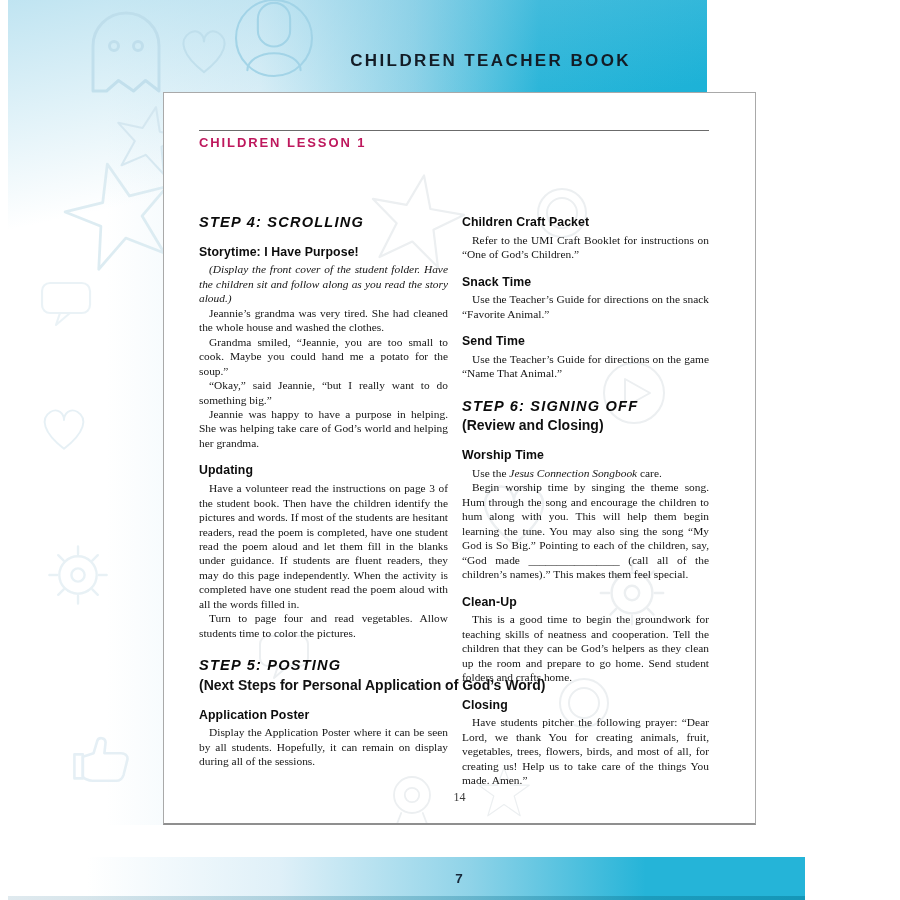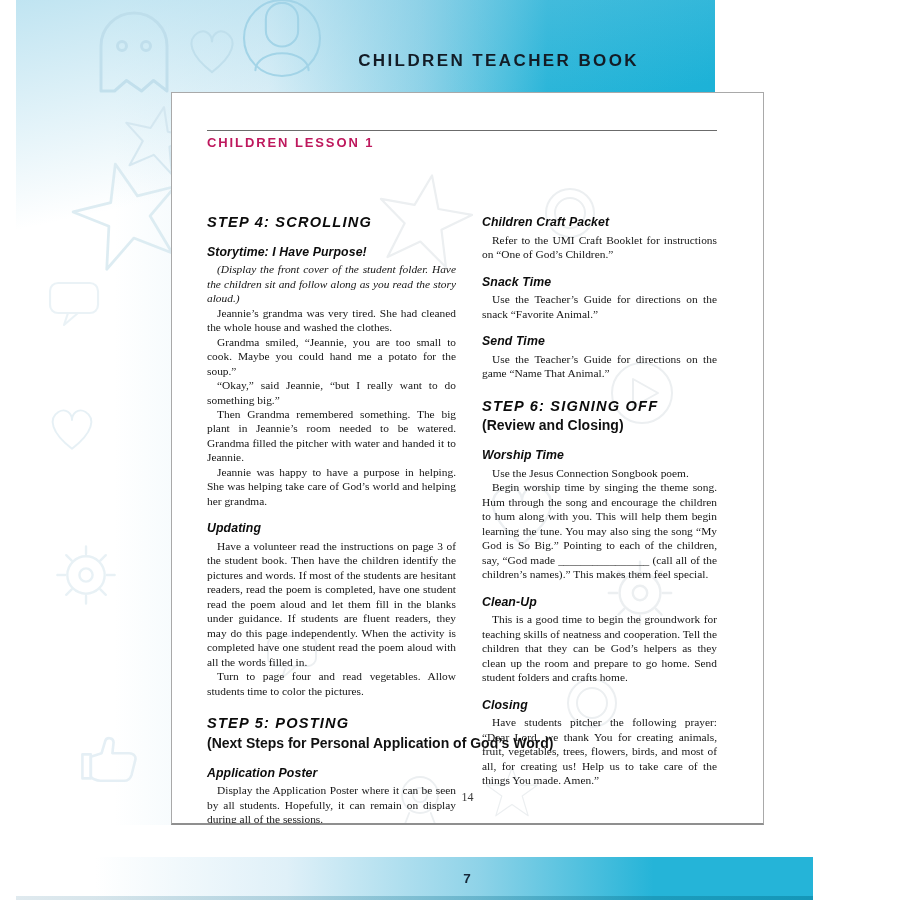--- a/index.html
+++ b/index.html
@@ -1,19 +1,19 @@
 <!DOCTYPE html>
 <html><head>
 <meta charset="utf-8">
 <style>
   html,body{margin:0;padding:0;width:900px;height:900px;background:#ffffff;overflow:hidden;}
   body{font-family:"Liberation Serif",serif;-webkit-font-smoothing:antialiased;}
 
   
-  .artwork{position:absolute;left:16px;top:0;width:699px;height:900px;
+  .artwork{position:absolute;left:8px;top:0;width:699px;height:900px;
     background:
       linear-gradient(168deg, rgba(140,206,230,.55) 0%, rgba(140,206,230,0) 22%),
       linear-gradient(to right,#ffffff 14%,#eaf5fa 36%,#8fd3e8 58%,#25b4d8 76%,#1db2d7 100%);
   }
   .doodles{position:absolute;left:0;top:0;pointer-events:none;}
 
   
   .banner-title{position:absolute;top:51px;right:76px;
     font-family:"Liberation Sans",sans-serif;font-weight:800;font-size:17px;
     letter-spacing:2.4px;color:#131c26;transform:scaleY(.96);white-space:nowrap;}
@@ -21,33 +21,33 @@
   
   .page{position:absolute;left:155px;top:92px;width:593px;height:733px;
     background:#ffffff;border:1px solid #a9a9a9;border-bottom:2px solid #8f8f8f;
     box-sizing:border-box;padding:0 46px 0 35px;overflow:hidden;}
   .page-gap{position:absolute;left:0;top:825px;width:748px;height:33px;background:#ffffff;}
 
   .rule{border:none;border-top:1px solid #6b6b6b;margin:37px 0 0 0;}
   .page-header{font-family:"Liberation Sans",sans-serif;font-weight:800;font-size:13px;
     letter-spacing:1.9px;color:#be185d;margin-top:5px;transform:scaleY(.95);transform-origin:left top;}
 
-  .columns{display:flex;gap:26px;margin-top:62px;position:relative;z-index:2;}
+  .columns{display:flex;gap:14px;margin-top:62px;position:relative;z-index:2;}
   .col{width:249px;color:#141414;font-size:11.4px;line-height:1.27;}
   .col p{margin:0;text-align:justify;text-indent:10px;}
   .col p.dir{font-style:italic;}
   .step{font-family:"Liberation Sans",sans-serif;font-style:italic;font-weight:800;
     font-size:14.6px;letter-spacing:1.2px;color:#0b0b0b;margin:16px 0 2px 0;transform:scaleY(.97);transform-origin:left top;}
   .step.first{margin-top:0;}
   .subtitle{font-family:"Liberation Sans",sans-serif;font-weight:700;font-size:14px;
     letter-spacing:0;color:#111;margin:1px 0 0 0;white-space:nowrap;}
   .h3{font-family:"Liberation Sans",sans-serif;font-weight:700;font-size:12.3px;
-    color:#0c0c0c;margin:13px 0 2px 0;letter-spacing:.1px;font-style:italic;}
+    color:#0c0c0c;margin:13px 0 2px 0;letter-spacing:.1px;}
   .h3.first{margin-top:2px;}
-  .ital{}
+  .ital{font-style:italic;}
 
   .page-number{position:absolute;left:50%;bottom:18px;transform:translateX(-50%);
     font-size:12px;color:#3a3a3a;}
 
   
   .bottom-band{position:absolute;left:0;top:857px;width:797px;height:43px;
     background:linear-gradient(to right,#ffffff 10%,#dff0f8 34%,#8fd3e8 58%,#25b4d8 80%);}
   .bottom-band-edge{position:absolute;left:0;bottom:0;width:100%;height:4px;
     background:linear-gradient(to right,rgba(130,170,190,.25),rgba(0,115,145,.45));}
   .outer-page-number{position:absolute;left:451px;top:871px;transform:translateX(-50%);
@@ -137,21 +137,20 @@
     <div class="columns">
 
       <div class="col">
         <div class="step first">STEP 4: SCROLLING</div>
 
         <div class="h3">Storytime: I Have Purpose!</div>
         <p class="dir">(Display the front cover of the student folder. Have the children sit and follow along as you read the story aloud.)</p>
         <p>Jeannie’s grandma was very tired. She had cleaned the whole house and washed the clothes.</p>
         <p>Grandma smiled, “Jeannie, you are too small to cook. Maybe you could hand me a potato for the soup.”</p>
         <p>“Okay,” said Jeannie, “but I really want to do something big.”</p>
-        <p>Then Grandma remembered something. The big plant in Jeannie’s room needed to be watered. Grandma filled the pitcher with water and handed it to Jeannie.</p>
         <p>Jeannie was happy to have a purpose in helping. She was helping take care of God’s world and helping her grandma.</p>
 
         <div class="h3">Updating</div>
         <p>Have a volunteer read the instructions on page 3 of the student book. Then have the children identify the pictures and words. If most of the students are hesitant readers, read the poem is completed, have one student read the poem aloud and let them fill in the blanks under guidance. If students are fluent readers, they may do this page independently. When the activity is completed have one student read the poem aloud with all the words filled in.</p>
         <p>Turn to page four and read vegetables. Allow students time to color the pictures.</p>
 
         <div class="step">STEP 5: POSTING</div>
         <div class="subtitle">(Next Steps for Personal Application of God’s Word)</div>
 
         <div class="h3">Application Poster</div>
@@ -165,21 +164,21 @@
         <div class="h3">Snack Time</div>
         <p>Use the Teacher’s Guide for directions on the snack “Favorite Animal.”</p>
 
         <div class="h3">Send Time</div>
         <p>Use the Teacher’s Guide for directions on the game “Name That Animal.”</p>
 
         <div class="step">STEP 6: SIGNING OFF</div>
         <div class="subtitle">(Review and Closing)</div>
 
         <div class="h3">Worship Time</div>
-        <p><span>Use the </span><span class="ital">Jesus Connection Songbook</span><span> poem.</span></p>
+        <p><span>Use the </span><span class="ital">Jesus Connection Songbook</span><span> care.</span></p>
         <p>Begin worship time by singing the theme song. Hum through the song and encourage the children to hum along with you. This will help them begin learning the tune. You may also sing the song “My God is So Big.” Pointing to each of the children, say, “God made ________________ (call all of the children’s names).” This makes them feel special.</p>
 
         <div class="h3">Clean-Up</div>
         <p>This is a good time to begin the groundwork for teaching skills of neatness and cooperation. Tell the children that they can be God’s helpers as they clean up the room and prepare to go home. Send student folders and crafts home.</p>
 
         <div class="h3">Closing</div>
         <p>Have students pitcher the following prayer: “Dear Lord, we thank You for creating animals, fruit, vegetables, trees, flowers, birds, and most of all, for creating us! Help us to take care of the things You made. Amen.”</p>
       </div>
     </div>
 

